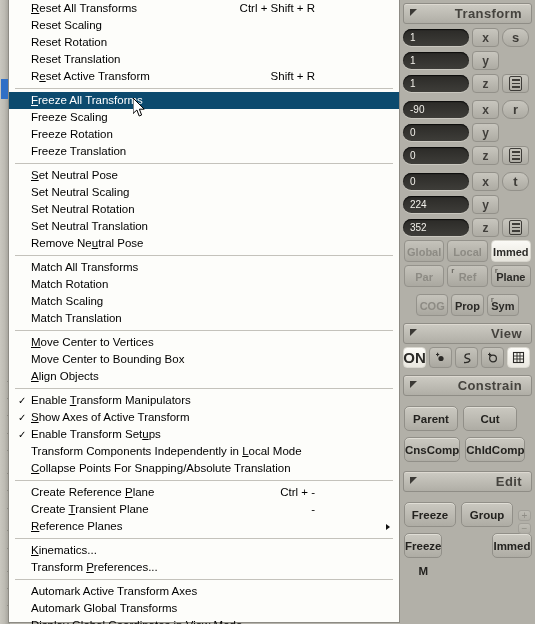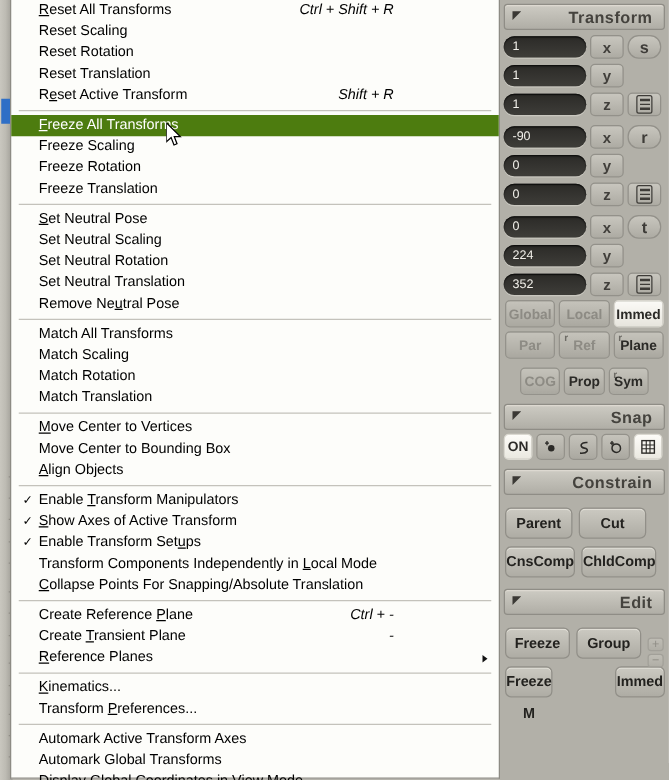--- a/index.html
+++ b/index.html
@@ -27,23 +27,23 @@
     font-size:11.5px;
     color:#000;
   }
   .menu-item{
     position:relative;
     height:17px;line-height:17px;
     padding-left:22px;padding-right:24px;
     white-space:nowrap;
     color:#000;
   }
-  .menu-item.selected{background:#4d7c0f;color:#ffffff;}
+  .menu-item.selected{background:#0c4a6e;color:#ffffff;}
   .menu-item .label{display:inline-block;}
-  .menu-item .accel{position:absolute;right:84px;top:0;line-height:17px;font-style:italic;}
+  .menu-item .accel{position:absolute;right:84px;top:0;line-height:17px;}
   .menu-item .check{position:absolute;left:9px;top:0;line-height:17px;font-size:10px;}
   .menu-item .submenu-arrow{position:absolute;right:9px;top:6px;
     width:0;height:0;border-left:4px solid #111;border-top:3.5px solid transparent;border-bottom:3.5px solid transparent;}
   .sep{height:1px;margin:3px 6px 3px 6px;background:#c4c2bb;}
   .u{text-decoration:underline;text-underline-offset:1px;}
 
   
   .cursor{position:absolute;left:133px;top:98px;width:14px;height:20px;pointer-events:none;}
 
   
@@ -112,21 +112,21 @@
   .snaprow{display:flex;padding:0 3px;margin-top:3px;align-items:center;}
   .snapbtn{
     width:23px;height:21px;margin-right:3px;
     background:linear-gradient(to bottom,#c5c3bb,#aaa8a0);
     border:1px solid #94928b;border-radius:4px;
     display:flex;align-items:center;justify-content:center;
     box-sizing:border-box;
   }
   .snapbtn.on{background:linear-gradient(to bottom,#fdfcf8,#eae8e0);border-color:#dad8d0;}
   .snapbtn:last-child{margin-right:0;}
-  .snapbtn .txt{font-weight:bold;font-size:11px;color:#2b2a27;}
+  .snapbtn .txt{font-weight:bold;font-size:15px;color:#2b2a27;}
 
   .bigbtnrow{display:flex;padding:0 4px;margin-top:5px;}
   .bigbtn{
     flex:1;height:25px;line-height:25px;margin-right:5px;
     text-align:center;font-weight:bold;font-size:11.5px;color:#23221f;
     background:linear-gradient(to bottom,#cbc9c1,#aeaca4);
     border:1px solid #918f88;border-radius:5px;
     box-shadow:inset 0 1px 0 #e0ded6;
     box-sizing:border-box;
   }
@@ -170,22 +170,22 @@
       <div class="menu-item"><span class="label">Freeze Rotation</span></div>
       <div class="menu-item"><span class="label">Freeze Translation</span></div>
       <div class="sep"></div>
       <div class="menu-item"><span class="label"><span class="u">S</span>et Neutral Pose</span></div>
       <div class="menu-item"><span class="label">Set Neutral Scaling</span></div>
       <div class="menu-item"><span class="label">Set Neutral Rotation</span></div>
       <div class="menu-item"><span class="label">Set Neutral Translation</span></div>
       <div class="menu-item"><span class="label">Remove Ne<span class="u">u</span>tral Pose</span></div>
       <div class="sep"></div>
       <div class="menu-item"><span class="label">Match All Transforms</span></div>
+      <div class="menu-item"><span class="label">Match Rotation</span></div>
       <div class="menu-item"><span class="label">Match Scaling</span></div>
-      <div class="menu-item"><span class="label">Match Rotation</span></div>
       <div class="menu-item"><span class="label">Match Translation</span></div>
       <div class="sep"></div>
       <div class="menu-item"><span class="label"><span class="u">M</span>ove Center to Vertices</span></div>
       <div class="menu-item"><span class="label">Move Center to Bounding Box</span></div>
       <div class="menu-item"><span class="label"><span class="u">A</span>lign Objects</span></div>
       <div class="sep"></div>
       <div class="menu-item"><span class="check">✓</span><span class="label">Enable <span class="u">T</span>ransform Manipulators</span></div>
       <div class="menu-item"><span class="check">✓</span><span class="label"><span class="u">S</span>how Axes of Active Transform</span></div>
       <div class="menu-item"><span class="check">✓</span><span class="label">Enable Transform Set<span class="u">u</span>ps</span></div>
       <div class="menu-item"><span class="label">Transform Components Independently in <span class="u">L</span>ocal Mode</span></div>
@@ -306,21 +306,21 @@
       <div class="modebtn">COG</div>
       <div class="modebtn dark">Prop</div>
       <div class="modebtn dark">
         <span class="corner">r</span>
         <span>Sym</span>
       </div>
     </div>
 
     <div class="panel-head" style="margin-top:7px">
       <span class="tri"></span>
-      <span>Snap</span>
+      <span>View</span>
     </div>
     <div class="snaprow">
       <div class="snapbtn on">
         <span class="txt">ON</span>
       </div>
       <div class="snapbtn">
         <svg width="15" height="13" viewBox="0 0 15 13">
           <circle cx="8" cy="7.5" r="2.6" fill="#2b2a27"></circle>
           <path d="M3 3.5 L6.2 3.5 M4.6 1.8 L4.6 5.2" stroke="#2b2a27" stroke-width="1.1"></path>
         </svg>

